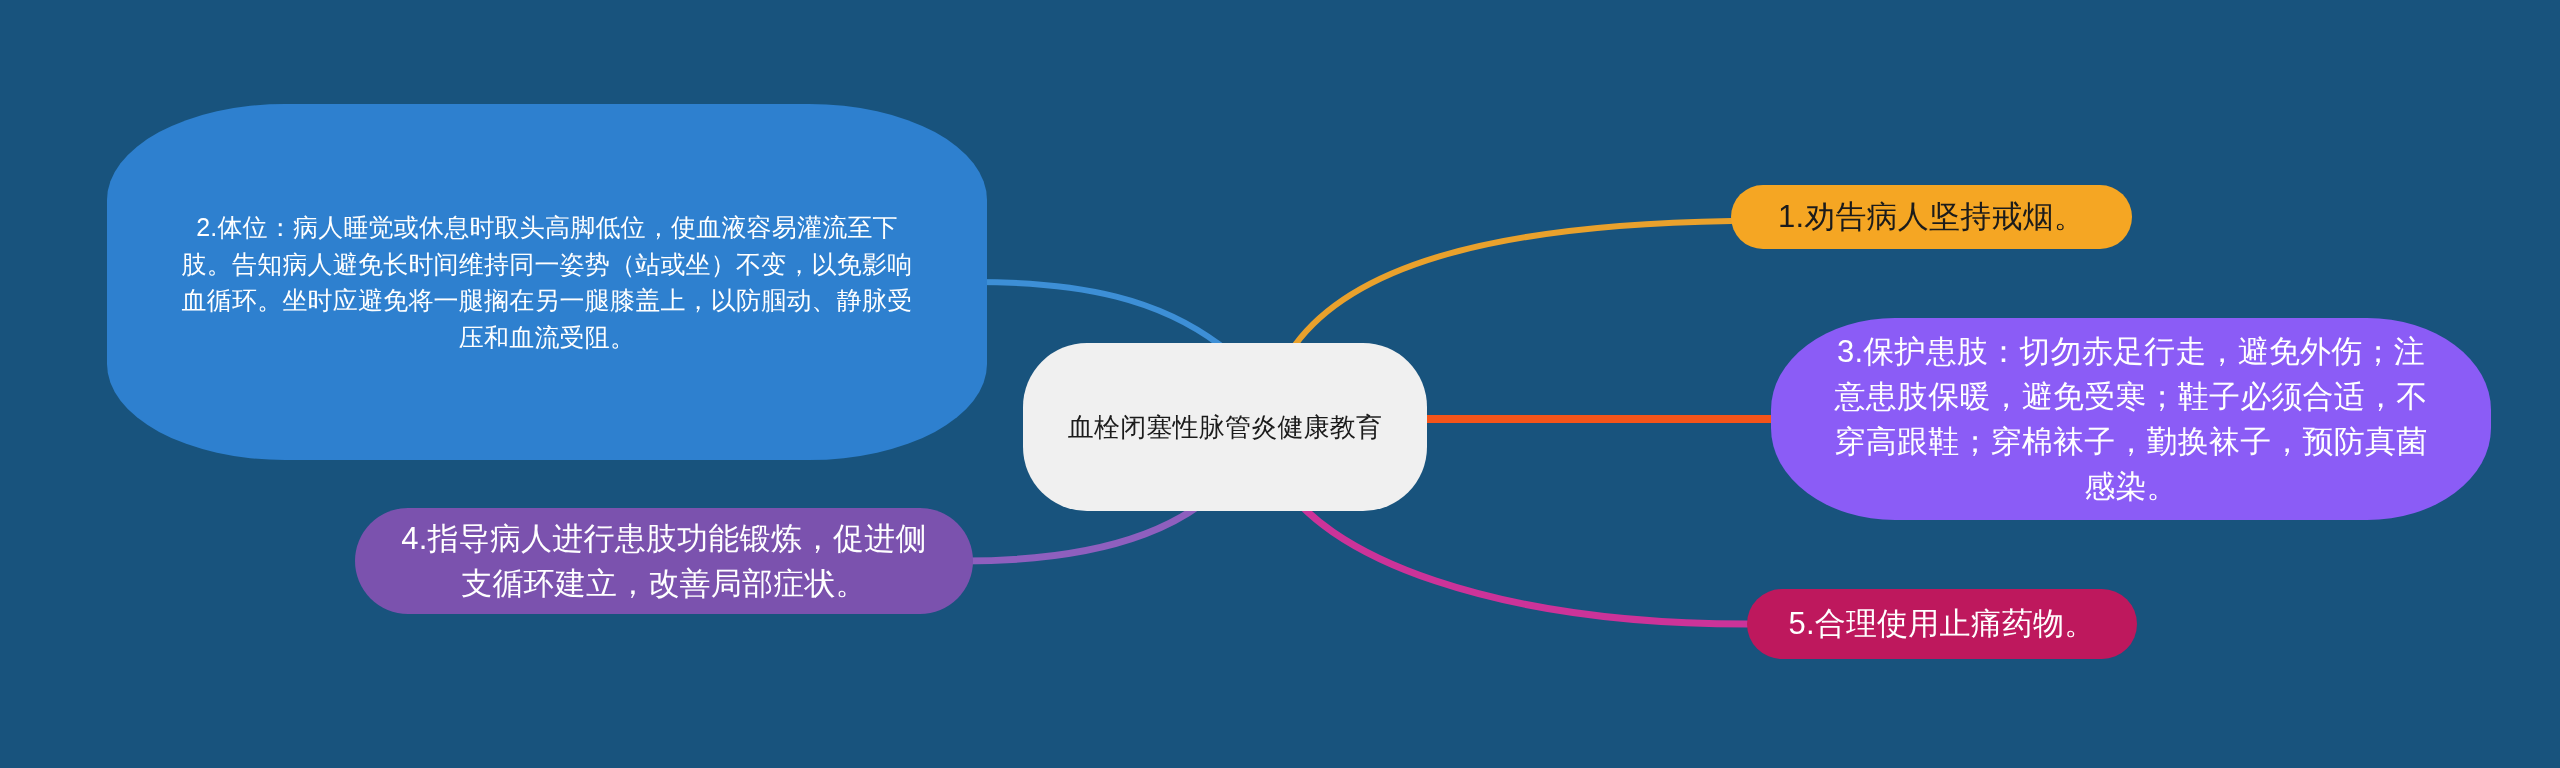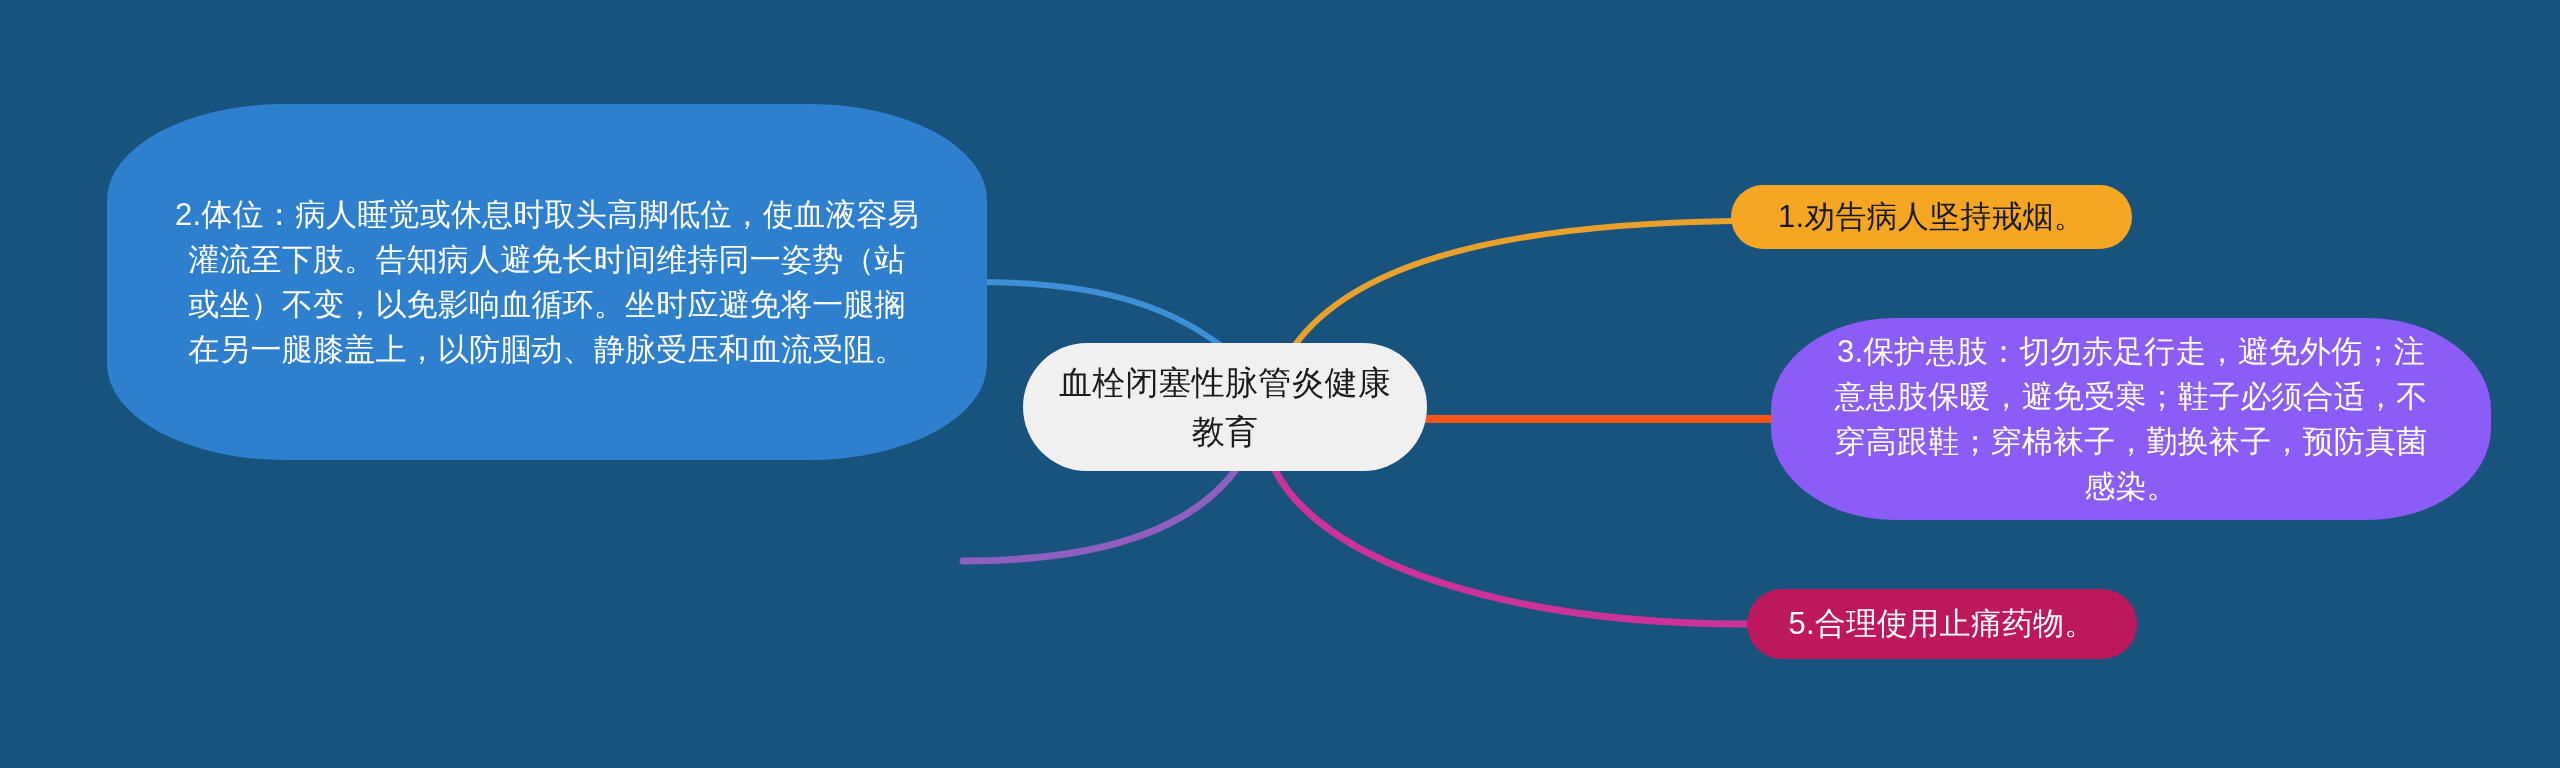--- a/index.html
+++ b/index.html
@@ -41,38 +41,38 @@
     width: 100%;
     white-space: pre-wrap;
     word-break: break-all;
   }
 
   
   #node-center {
     left: 1023px;
     top: 343px;
     width: 404px;
-    height: 128px;
+    height: 168px;
     background: #f0f0f0;
     color: #1b1b1b;
     border-radius: 64px;
-    font-size: 33px;
+    font-size: 26px;
     line-height: 1.5;
     padding: 6px 34px;
   }
 
   
   #node-2 {
     left: 107px;
     top: 104px;
     width: 880px;
     height: 356px;
     background: #2e80cf;
     border-radius: 178px / 96px;
-    font-size: 31px;
+    font-size: 25px;
     padding: 14px 66px;
   }
 
   
   #node-1 {
     left: 1731px;
     top: 185px;
     width: 401px;
     height: 64px;
     background: #f5a623;
@@ -145,18 +145,21 @@
   </div>
 
   <div class="node" id="node-center" style="background: rgb(240, 240, 240); color: rgb(27, 27, 27);">
     <span class="txt">血栓闭塞性脉管炎健康教育</span>
   </div>
 
   <div class="node" id="node-3" style="background: #8b5cf6; color: rgb(255, 255, 255);">
     <span class="txt">3.保护患肢：切勿赤足行走，避免外伤；注意患肢保暖，避免受寒；鞋子必须合适，不穿高跟鞋；穿棉袜子，勤换袜子，预防真菌感染。</span>
   </div>
 
+  <div class="node" id="node-4" style="background: rgb(123, 82, 174); color: rgb(255, 255, 255);">
+    <span class="txt">4.指导病人进行患肢功能锻炼，促进侧支循环建立，改善局部症状。</span>
+  </div>
 
   <div class="node" id="node-5" style="background: #be185d; color: rgb(255, 255, 255);">
     <span class="txt">5.合理使用止痛药物。</span>
   </div>
 
 </div>
 
 </body></html>

